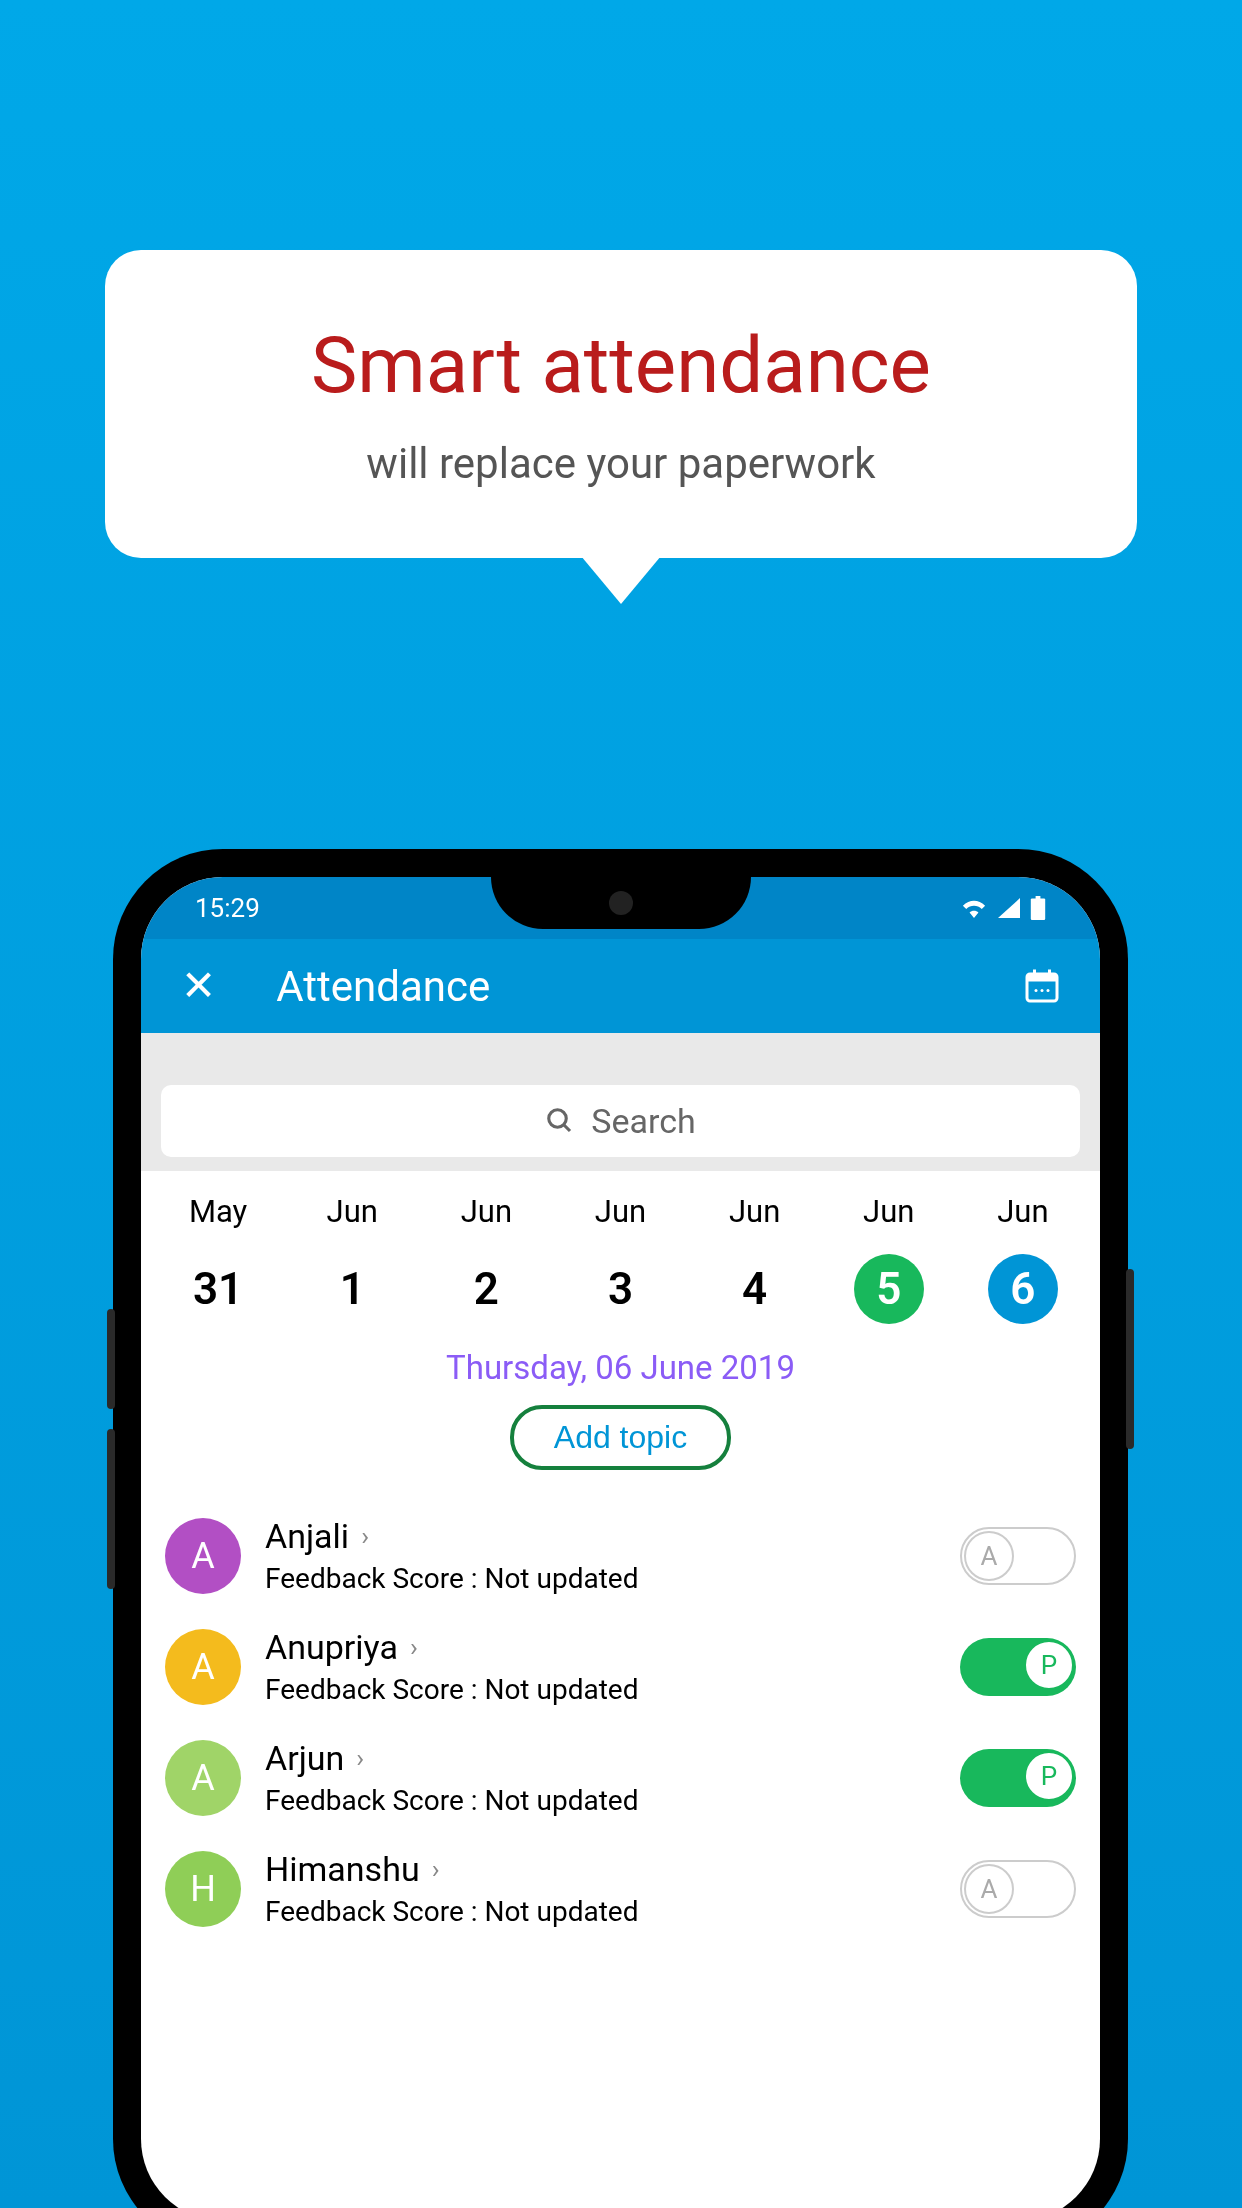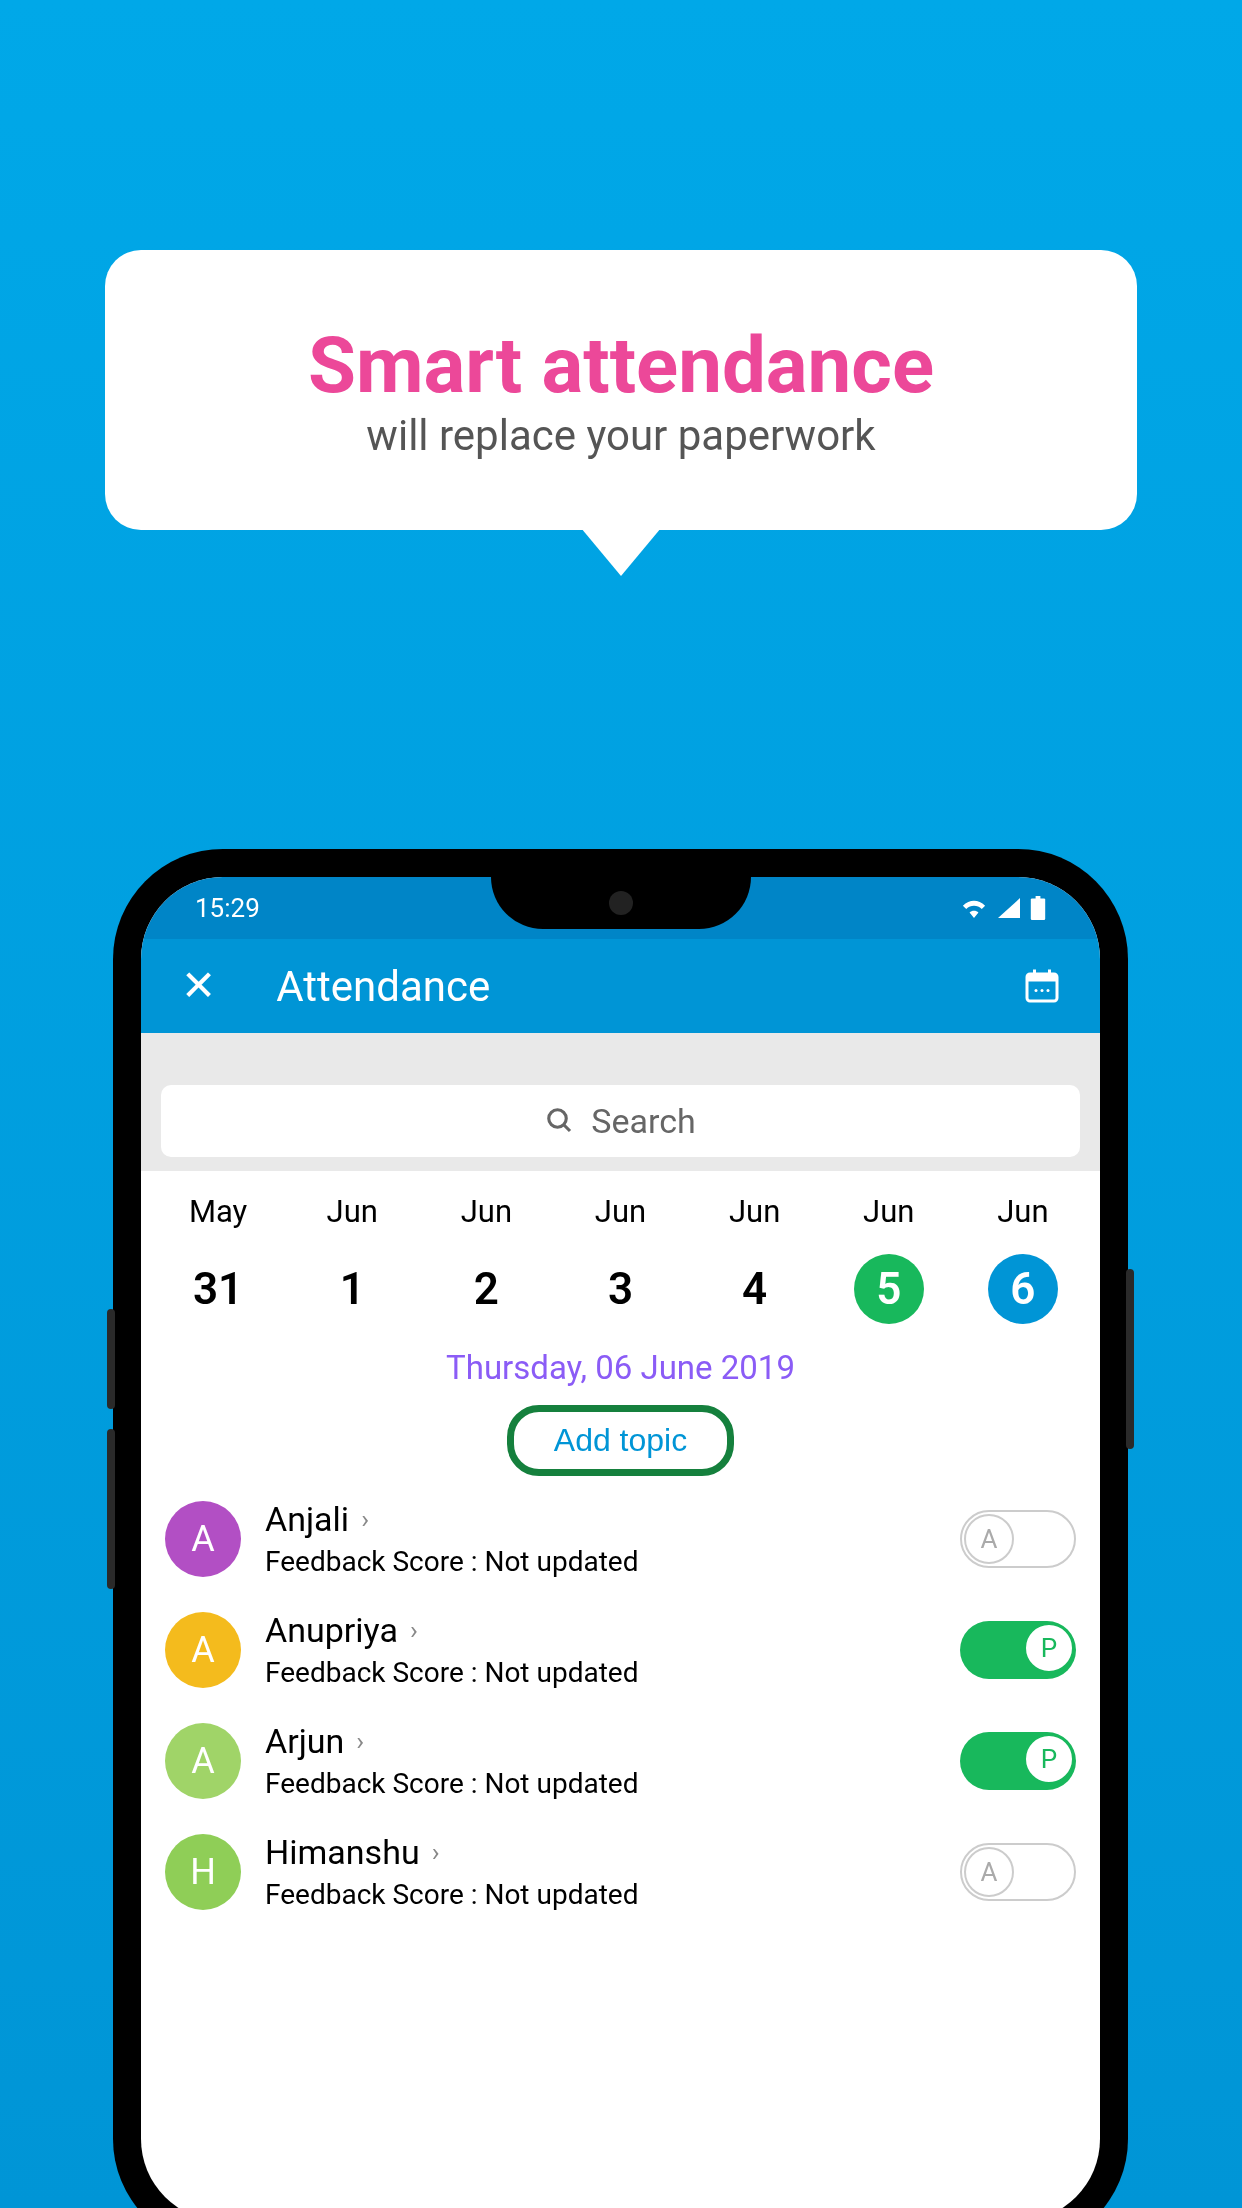--- a/index.html
+++ b/index.html
@@ -27,22 +27,23 @@
     position: absolute;
     bottom: -46px;
     left: 50%;
     transform: translateX(-50%);
     border-left: 40px solid transparent;
     border-right: 40px solid transparent;
     border-top: 48px solid #fff;
   }
   .bubble-title {
     font-size: 78px;
-    font-weight: 700;
-    color: #ec4899;
+    font-weight: 400;
+    color: #b91c1c;
+    margin-bottom: 28px;
   }
   .bubble-sub {
     font-size: 42px;
     color: #555;
   }
   
   .phone {
     position: absolute;
     top: 849px;
     left: 113px;
@@ -166,22 +167,22 @@
   .date-day.blue { background: #0095d6; color: #fff; }
   
   .selected-date {
     text-align: center;
     font-size: 33px;
     color: #8b5cf6;
     margin-bottom: 18px;
   }
   .add-topic-btn {
     display: block;
-    margin: 0 auto 7px;
-    border: 7px solid #15803d;
+    margin: 0 auto 30px;
+    border: 4px solid #15803d;
     color: #0095d6;
     background: #fff;
     font-size: 32px;
     padding: 10px 40px;
     border-radius: 32px;
   }
   .avg-feedback {
     text-align: center;
     font-size: 32px;
     margin-bottom: 24px;

